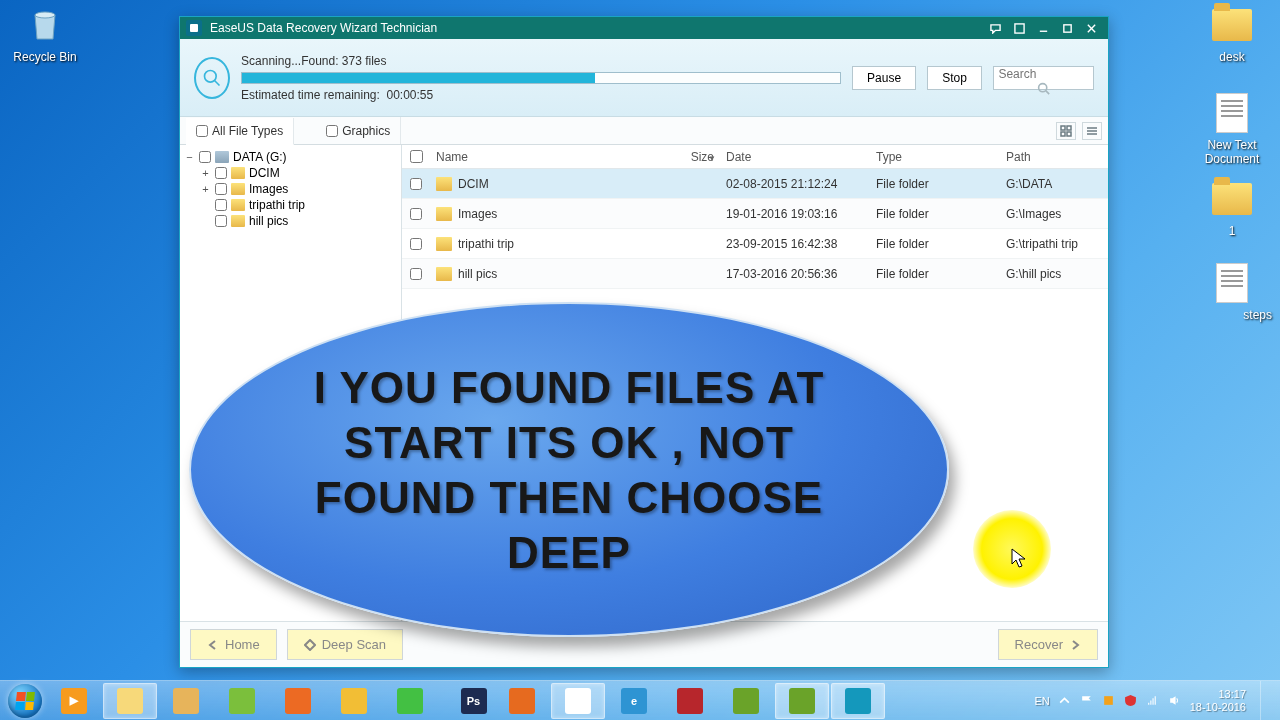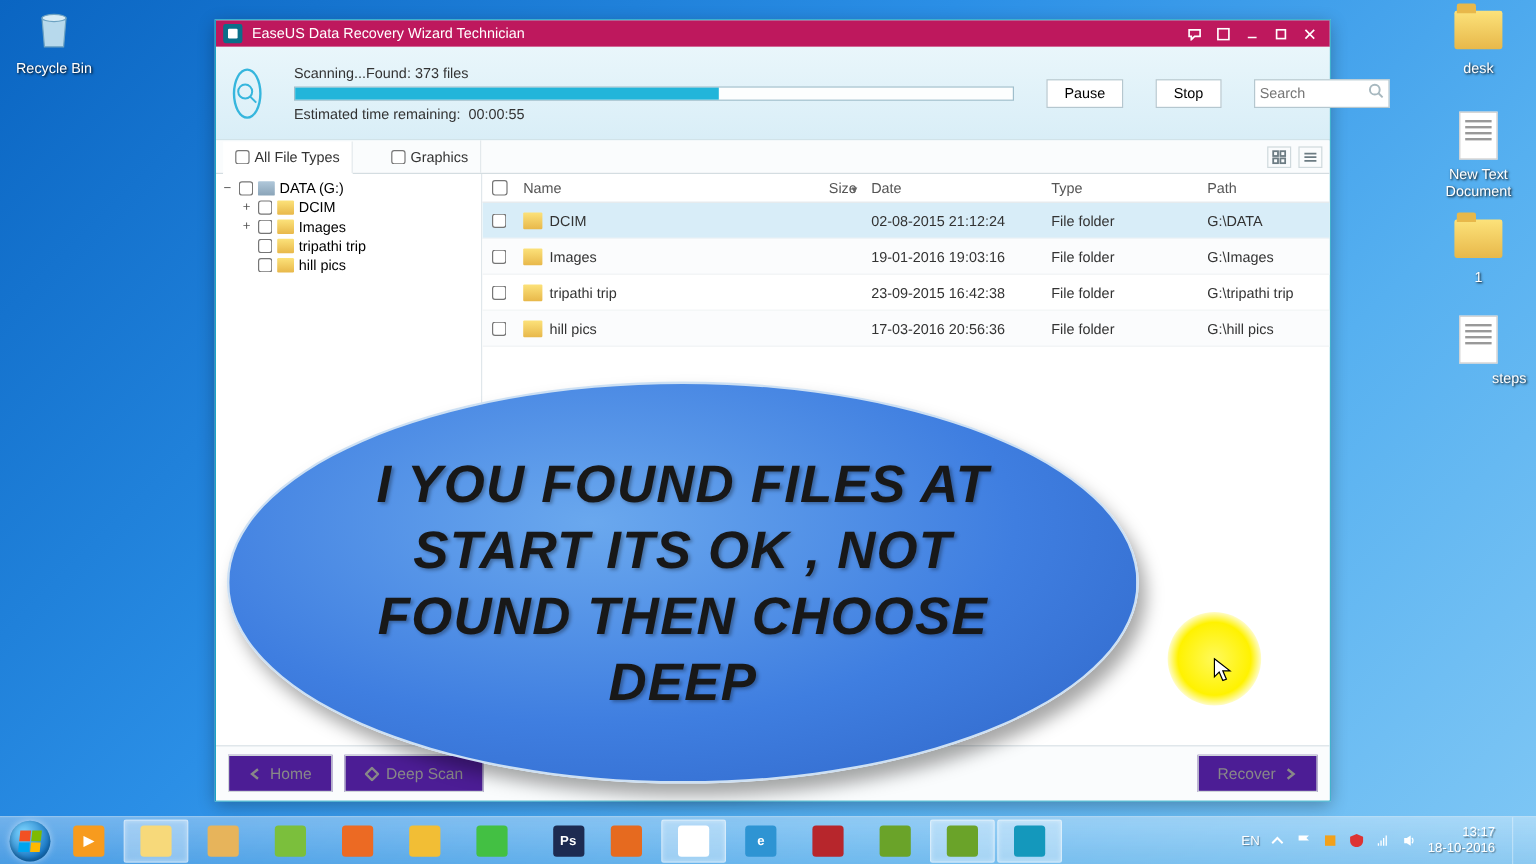--- a/index.html
+++ b/index.html
@@ -22,51 +22,51 @@
     position: absolute;
     left: 179px; top: 16px;
     width: 930px; height: 652px;
     background: #fff;
     border: 1px solid #1aa4c4;
     box-shadow: 0 4px 14px rgba(0,0,0,0.3);
     display: flex; flex-direction: column;
   }
   .titlebar {
     height: 22px;
-    background: #be185d;
+    background: #0f766e;
     display: flex; align-items: center;
     padding: 0 6px;
     color: #fff; font-size: 12px;
   }
   .titlebar .app-icon { width: 16px; height: 16px; background: #0b6f8a; border-radius: 2px; margin-right: 8px; display:flex; align-items:center; justify-content:center; }
   .titlebar .app-icon svg { width:10px; height:10px; fill:#fff; }
   .titlebar .spacer { flex: 1; }
   .titlebar .winbtn { width: 22px; height: 16px; display: flex; align-items:center; justify-content:center; margin-left:2px; cursor:pointer; font-size:11px; }
   .titlebar .winbtn svg { width:11px; height:11px; stroke:#fff; fill:none; stroke-width:1.5; }
 
   .scan-panel {
     height: 78px;
     background: linear-gradient(#e9f6fb,#d9eef7);
     border-bottom: 1px solid #c8dce4;
     display: flex; align-items: center;
     padding: 10px 14px;
-    gap: 27px;
+    gap: 11px;
   }
   .scan-icon { width: 42px; height: 42px; border: 2px solid #36b6dd; border-radius: 50%; display:flex; align-items:center; justify-content:center; color:#36b6dd; }
   .scan-icon svg { width: 20px; height: 20px; fill:none; stroke:#36b6dd; stroke-width:2; }
   .progress-block { flex: 1; font-size: 12px; color: #333; }
   .progress-top { margin-bottom: 4px; }
   .progress-bar { width: 600px; height: 12px; background: #fcfefe; border: 1px solid #9fbecc; position: relative; }
   .progress-fill { position:absolute; left:0; top:0; bottom:0; background: #22b5da; }
   .progress-bottom { margin-top: 4px; display:flex; }
   .progress-bottom .pct { margin-left: auto; margin-right: 0; padding-right: 4px; width:600px; text-align:right; display:inline-block; position:relative; }
   .est-wrap { display:flex; width:600px; }
   .est-wrap .pct { margin-left:auto; }
   .scan-btn { padding: 4px 14px; font-size: 12px; background:#fff; border:1px solid #b5c7cf; cursor:pointer;text-align:right; }
-  .search-box { display:flex; align-items:center; background:#fff; border:1px solid #b5c7cf; height:24px; width:118px; padding:0 4px; }
+  .search-box { display:flex; align-items:center; background:#fff; border:1px solid #b5c7cf; height:24px; width:118px; padding:0 4px;flex-direction:column; }
   .search-box input { border:none; outline:none; width: 90px; font-size:12px; color:#777; background:transparent; }
   .search-box .sicon svg { width:13px; height:13px; fill:none; stroke:#a7b8bf; stroke-width:2; }
 
   .tabs-row {
     height: 28px;
     border-bottom: 1px solid #d4dde1;
     display:flex; align-items:center;
     font-size: 12px;
     padding: 0 6px;
     background:#fafcfd;
@@ -115,31 +115,30 @@
   .list-row input[type=checkbox]{ width:12px; height:12px; }
 
   .bottom-bar {
     height: 46px;
     border-top: 1px solid #d9e2e6;
     display:flex; align-items:center;
     padding: 0 10px;
     gap: 10px;
     background:#fafcfd;
   }
-  .bbtn { padding: 7px 16px; font-size: 13px; background:#4c1d95; border:1px solid #cfd6d9; color:#888; cursor:pointer; display:flex; align-items:center; gap:6px;justify-content:space-between; }
+  .bbtn { padding: 7px 16px; font-size: 13px; background:#fef9c3; border:1px solid #cfd6d9; color:#888; cursor:pointer; display:flex; align-items:center; gap:6px;justify-content:space-between; }
   .bbtn.recover { margin-left:auto; }
   .bbtn svg { width:12px; height:12px; stroke:#888; fill:none; stroke-width:2; }
 
   
   .ellipse-callout {
     position:absolute;
-    left: 189px; top: 318px;
+    left: 189px; top: 302px;
     width: 760px; height: 335px;
     pointer-events:none;
-    font-style:italic;
   }
   .ellipse-callout .bg {
     width:100%; height:100%;
     background: radial-gradient(ellipse at 40% 35%, #6aa8ee 0%, #3f7ee0 55%, #2e64c6 100%);
     border-radius: 50%;
     border: 2px solid #cde0f3;
     box-shadow: 6px 10px 14px rgba(0,0,0,0.35);
     display:flex; align-items:center; justify-content:center;
     padding: 40px 110px;
   }

